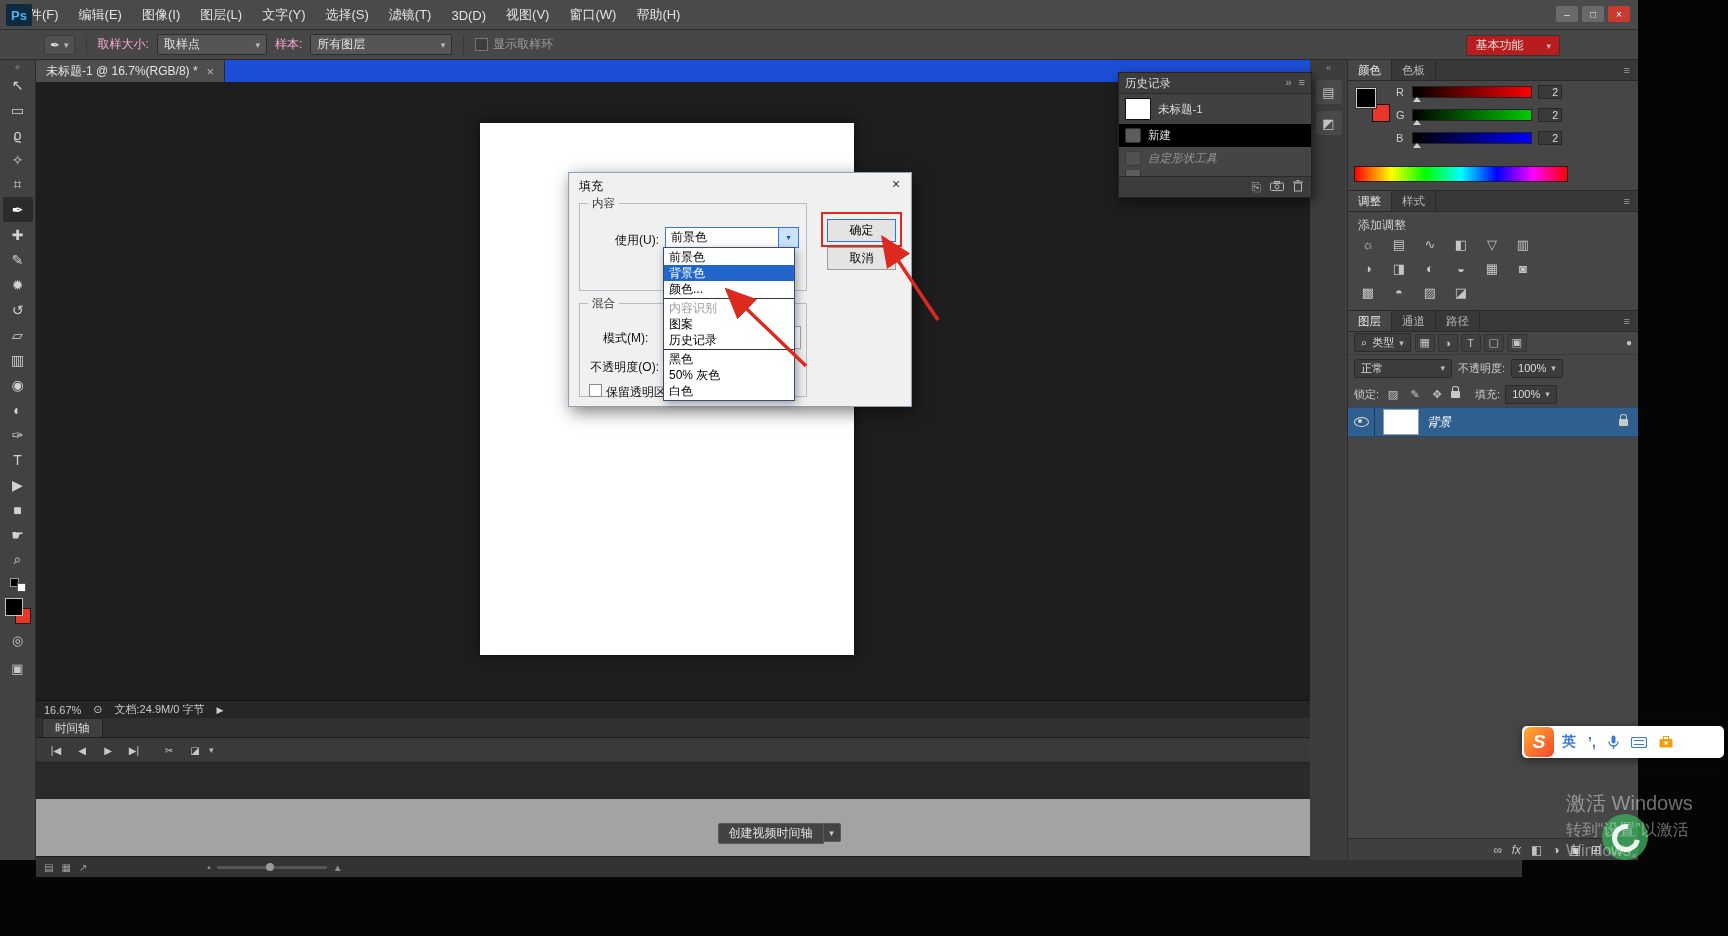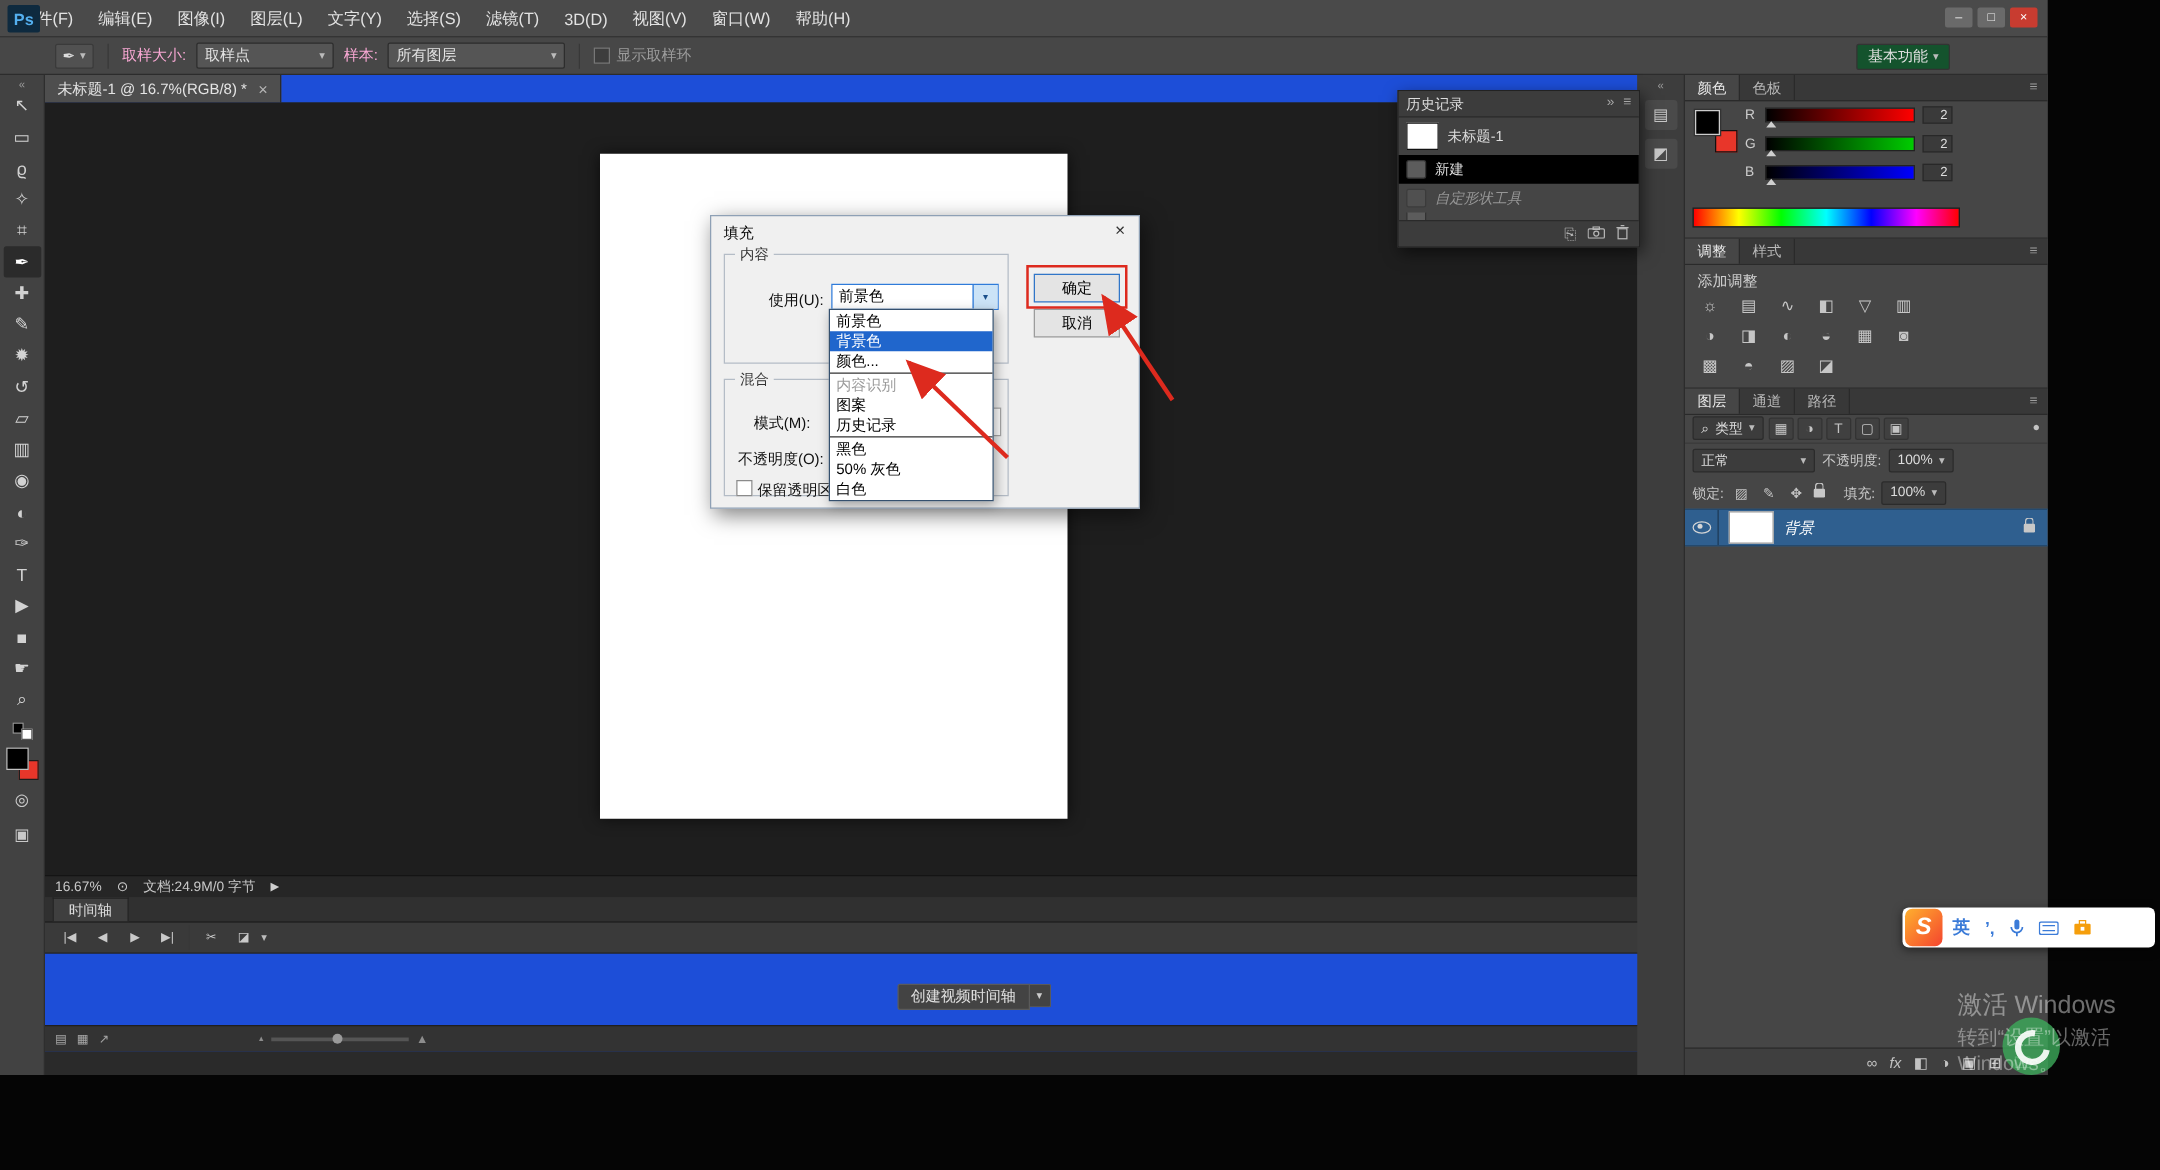--- a/index.html
+++ b/index.html
@@ -19,21 +19,21 @@
   .winbtn.close{background:#c83c30;color:#fff;}
 
   
   .optionsbar{position:absolute;left:0;top:30px;width:100%;height:30px;background:#474747;border-bottom:1px solid #2c2c2c;display:flex;align-items:center;gap:8px;padding-left:8px;box-sizing:border-box;}
   .tool-preset{display:flex;align-items:center;gap:4px;padding:2px 5px;border:1px solid #3a3a3a;background:#515151;border-radius:2px;color:#ddd;}
   .opt-label{color:#f9a8d4;font-size:12px;}
   .combo-dark{display:flex;align-items:center;justify-content:space-between;background:#555;border:1px solid #2d2d2d;border-radius:2px;height:19px;padding:0 6px;gap:8px;color:#e3e3e3;font-size:12px;}
   .vsep{width:1px;height:20px;background:#383838;margin:0 3px;}
   .opt-check{display:flex;align-items:center;gap:5px;color:#9d9d9d;}
   .checkbox-dark{width:11px;height:11px;border:1px solid #777;background:#3d3d3d;display:inline-block;}
-  .workspace-btn{position:absolute;right:78px;top:5px;height:19px;display:flex;align-items:center;gap:4px;background:#14532d;border:1px solid #333;border-radius:2px;padding:0 8px;color:#e0e0e0;}
+  .workspace-btn{position:absolute;right:78px;top:5px;height:19px;display:flex;align-items:center;gap:23px;background:#b91c1c;border:1px solid #333;border-radius:2px;padding:0 8px;color:#e0e0e0;}
   .tiny-arrow{font-size:9px;color:#bbb;}
 
   
   .tabbar{position:absolute;left:36px;top:60px;width:1274px;height:22px;background:#1d4ed8;border-bottom:1px solid #2b2b2b;display:flex;}
   .doc-tab{display:flex;align-items:center;gap:9px;background:#4e4e4e;color:#e4e4e4;padding:0 10px;font-size:12px;border-right:1px solid #2b2b2b;}
   .tab-close{color:#b5b5b5;font-size:13px;}
 
   
   .toolcol{position:absolute;left:0;top:60px;width:36px;height:800px;background:#424242;border-right:1px solid #2e2e2e;display:flex;flex-direction:column;align-items:center;padding-top:2px;box-sizing:border-box;}
   .toolcol-collapse{color:#9a9a9a;font-size:9px;height:10px;line-height:10px;}
@@ -57,21 +57,21 @@
   .status-flyout{color:#cfcfcf;font-size:9px;}
 
   
   .timeline{position:absolute;left:36px;top:718px;width:1486px;height:142px;background:#2a2a2a;}
   .tl-tabs{position:relative;height:19px;background:#303030;border-bottom:1px solid #1f1f1f;display:flex;align-items:center;}
   .tl-tab{background:#3f3f3f;height:18px;display:flex;align-items:center;padding:0 12px;margin-left:6px;font-size:11.5px;color:#ddd;border:1px solid #222;border-bottom:none;}
   .tl-menu{position:absolute;right:10px;top:3px;color:#a5a5a5;font-size:11px;}
   .tl-controls{height:24px;background:#3a3a3a;border-bottom:1px solid #202020;display:flex;align-items:center;gap:2px;padding-left:8px;}
   .tl-ctrl-wrap{display:flex;align-items:center;gap:2px;}
   .tl-btn{min-width:24px;height:18px;display:flex;align-items:center;justify-content:center;color:#c9c9c9;font-size:10px;}
-  .tl-content{position:relative;height:78px;background:#1d4ed8;}
+  .tl-content{position:relative;height:78px;background:#a3a3a3;margin-top:36px;}
   .create-btn-row{position:absolute;left:0;top:24px;width:100%;display:flex;justify-content:center;}
   .create-btn{background:#434343;border:1px solid #5a5a5a;color:#e0e0e0;font-size:12px;height:19px;display:flex;align-items:center;padding:0 10px;border-radius:2px 0 0 2px;}
   .create-dd{width:17px;height:19px;background:#434343;border:1px solid #5a5a5a;border-left:none;display:flex;align-items:center;justify-content:center;color:#ccc;border-radius:0 2px 2px 0;font-size:9px;box-sizing:border-box;}
   .tl-footer{position:absolute;left:0;bottom:0;width:100%;height:21px;background:#333;border-top:1px solid #1f1f1f;display:flex;align-items:center;gap:10px;padding-left:8px;box-sizing:border-box;color:#a5a5a5;font-size:10px;}
   .tl-zoom{display:flex;align-items:center;gap:6px;margin-left:110px;}
   .tl-zoom .track{position:relative;width:110px;height:3px;background:#555;}
   .tl-zoom .handle{position:absolute;left:45%;top:-3px;width:8px;height:8px;border-radius:50%;background:#9a9a9a;}
   .tl-zoom .small{font-size:7px;color:#8d8d8d;}
   .tl-zoom .big{font-size:10px;color:#8d8d8d;}
 

